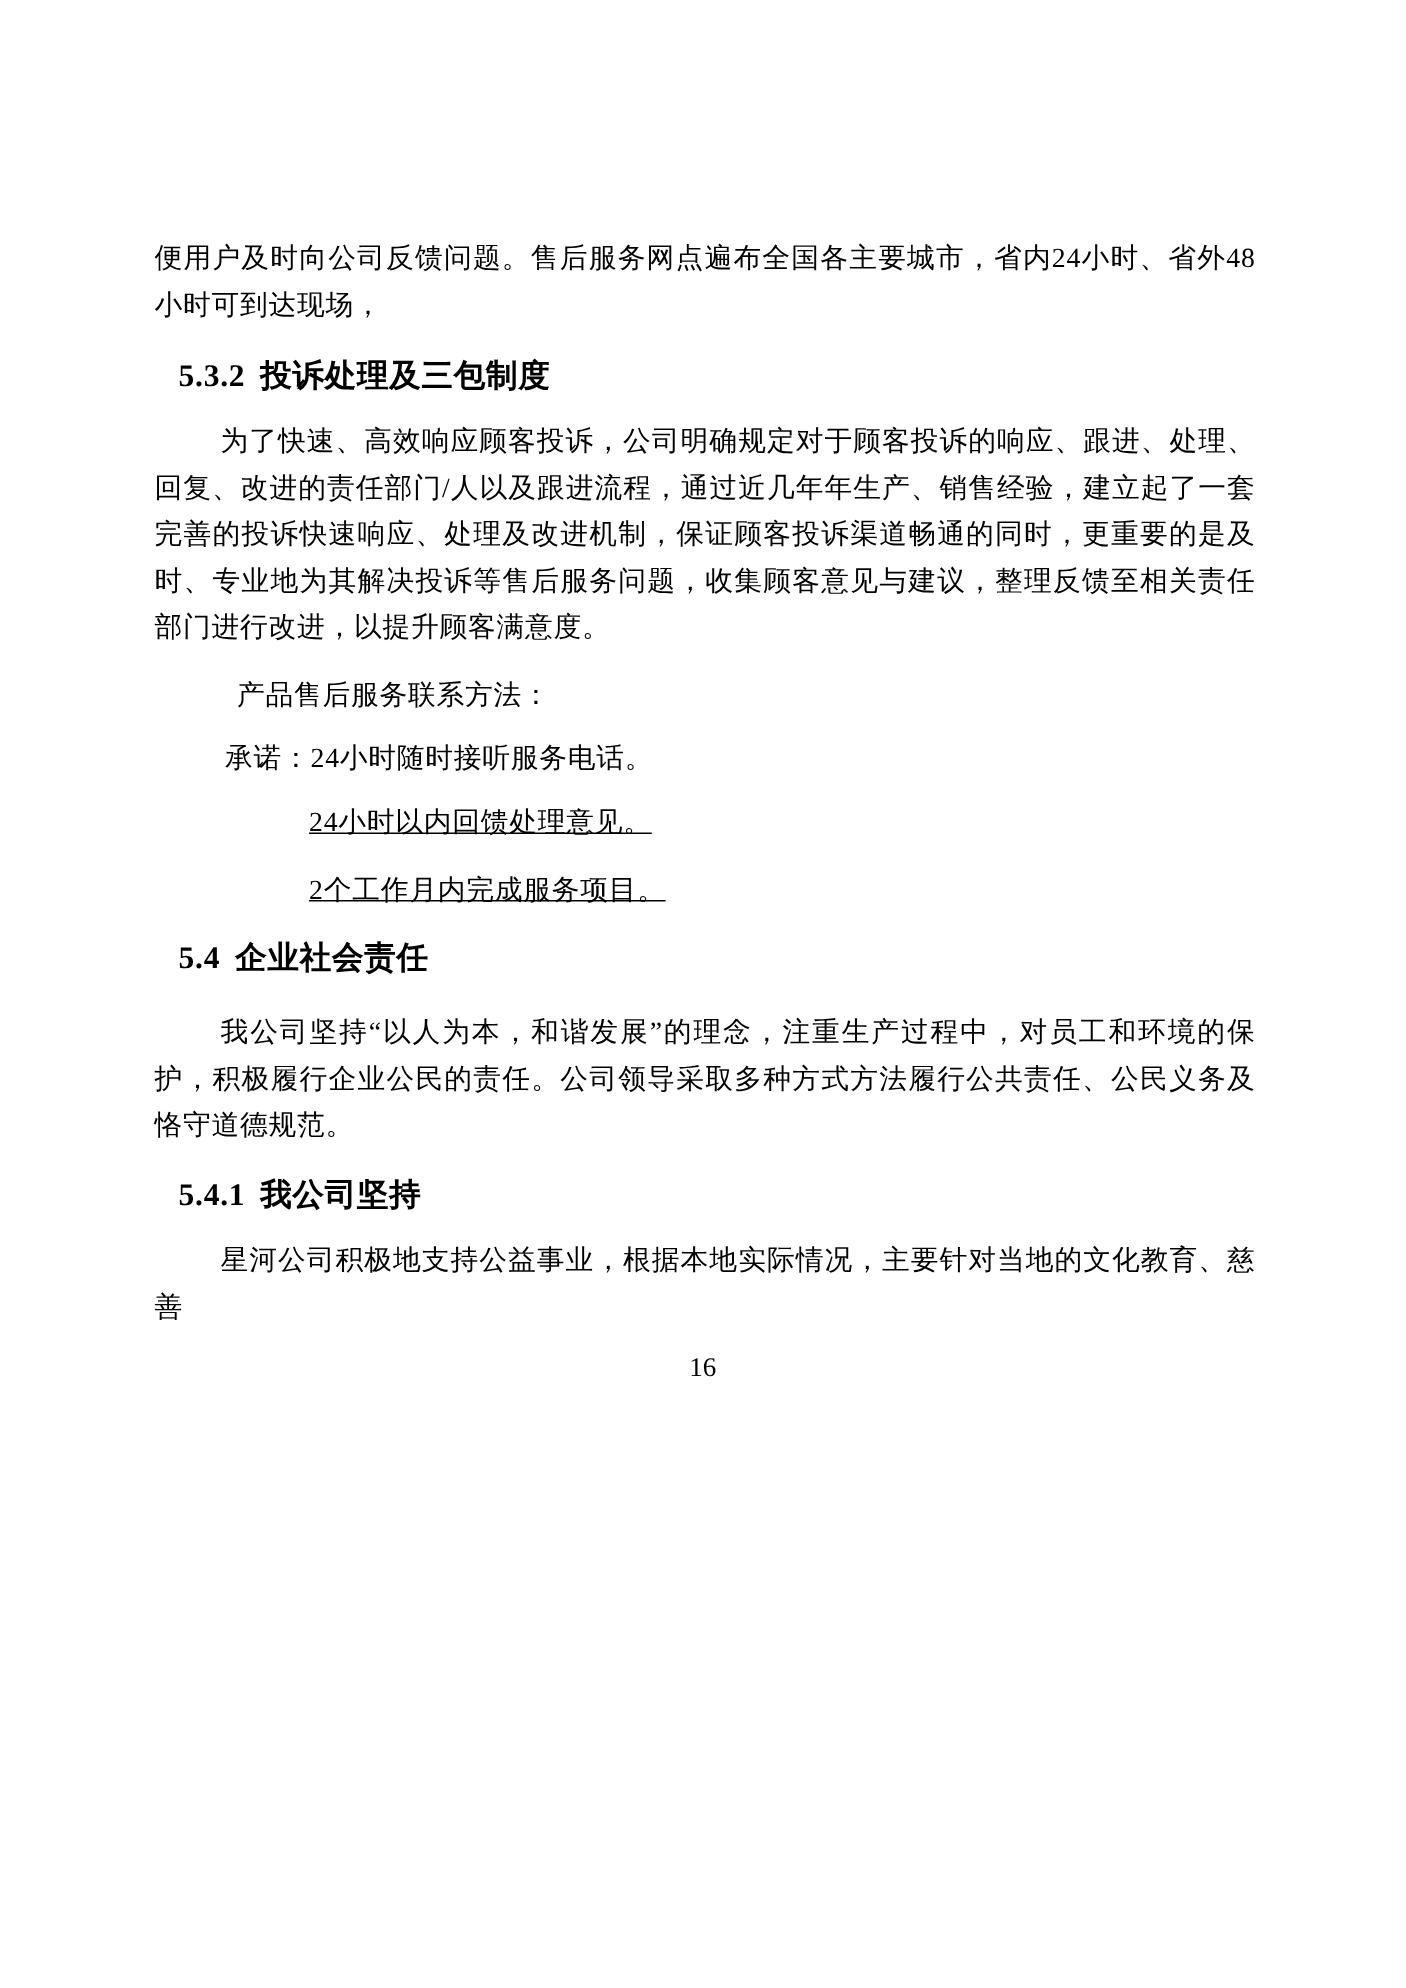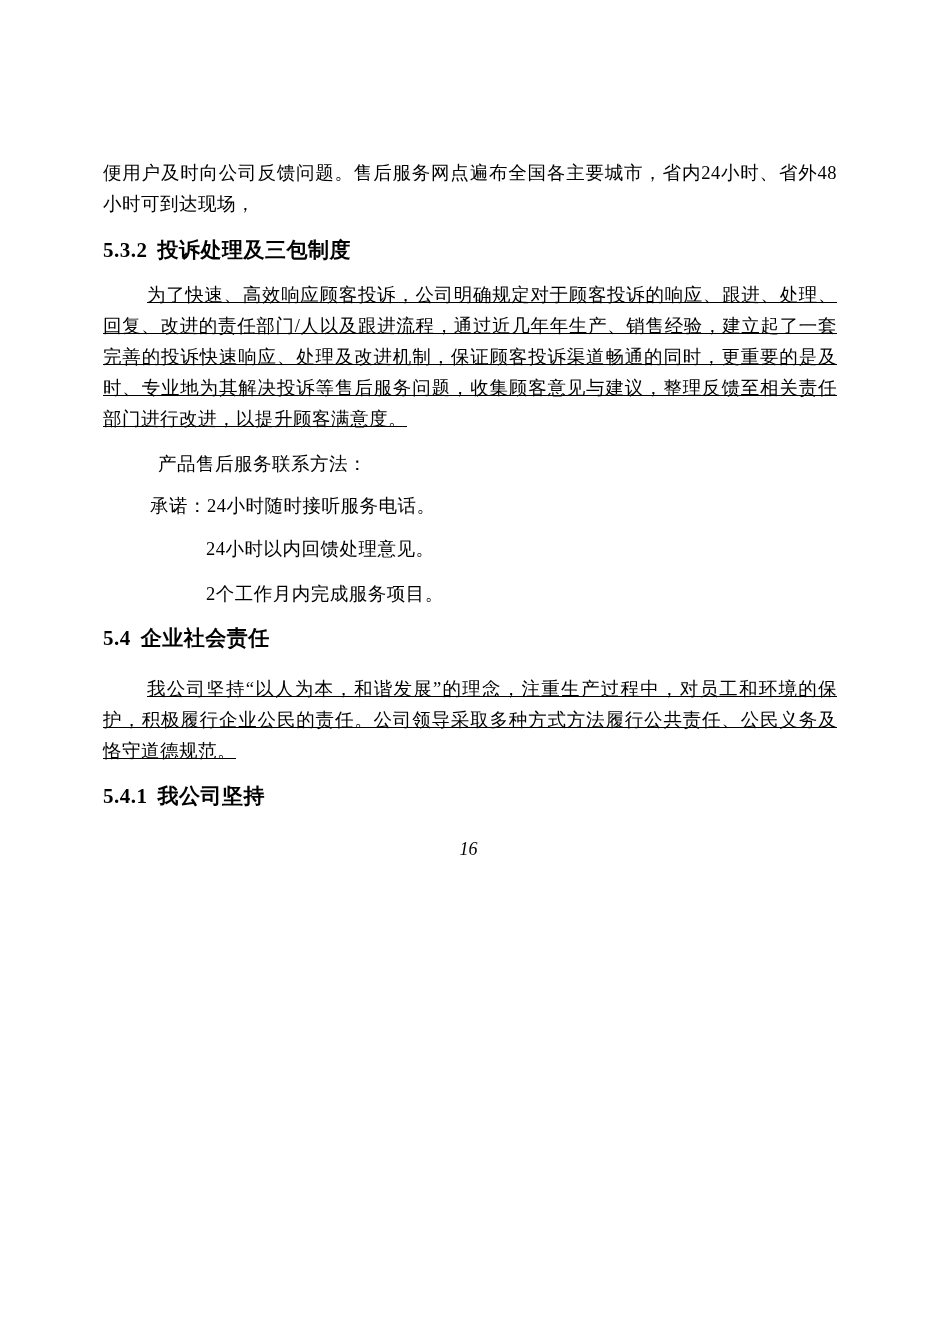--- a/index.html
+++ b/index.html
@@ -19,51 +19,50 @@
     padding: 158px 100px 0 103px;
     width: 937px;
   }
   .para {
     margin: 0;
     font-size: 18.5px;
     line-height: 31px;
     text-align: justify;
     letter-spacing: 0.5px;
   }
-  .para.indent { text-indent: 44px; text-decoration: underline; }
+  .para.indent { text-indent: 44px; }
   .line {
     margin: 11px;
     font-size: 18.5px;
     line-height: 31px;
     letter-spacing: 0.5px;
   }
   .contact { text-indent: 44px; }
   .promise-first { padding-left: 36px; }
-  .promise-cont { padding-left: 92px; }
+  .promise-cont { padding-left: 92px; text-decoration: underline; }
   .heading {
-    margin: 0;
+    margin: 16px;
     font-size: 21px;
     font-weight: bold;
     line-height: 28px;
     letter-spacing: 0.5px;
   }
   .heading .h-num { margin-right: 10px; }
   .mt16 { margin-top: 16px; }
   .mt14 { margin-top: 14px; }
   .mt15 { margin-top: 15px; }
   .mt12 { margin-top: 12px; }
   .mt10 { margin-top: 10px; }
   .mt22 { margin-top: 22px; }
   .footer {
-    margin-top: 28px;
+    margin-top: 12px;
     width: 937px;
     text-align: center;
     font-size: 18px;
     line-height: 22px;
-    font-style: italic;
   }
 </style>
 </head>
 <body>
 
 <div class="page">
   <div class="content">
 
     <p class="para">便用户及时向公司反馈问题。售后服务网点遍布全国各主要城市，省内24小时、省外48小时可到达现场，</p>
 
@@ -82,19 +81,20 @@
     <h2 class="heading mt14"><span class="h-num">5.4</span><span class="h-title">企业社会责任</span></h2>
 
     <p class="para indent mt22">我公司坚持“以人为本，和谐发展”的理念，注重生产过程中，对员工和环境的保护，积极履行企业公民的责任。公司领导采取多种方式方法履行公共责任、公民义务及恪守道德规范。</p>
 
     <h3 class="heading mt15"><span class="h-num">5.4.1</span><span class="h-title">我公司坚持</span></h3>
 
 
 
 
 
+    <p class="para indent mt10">星河公司积极地支持公益事业，根据本地实际情况，主要针对当地的文化教育、慈善</p>
 
   </div>
 
   <div class="footer">
     <span>16</span>
   </div>
 </div>
 
 </body></html>

